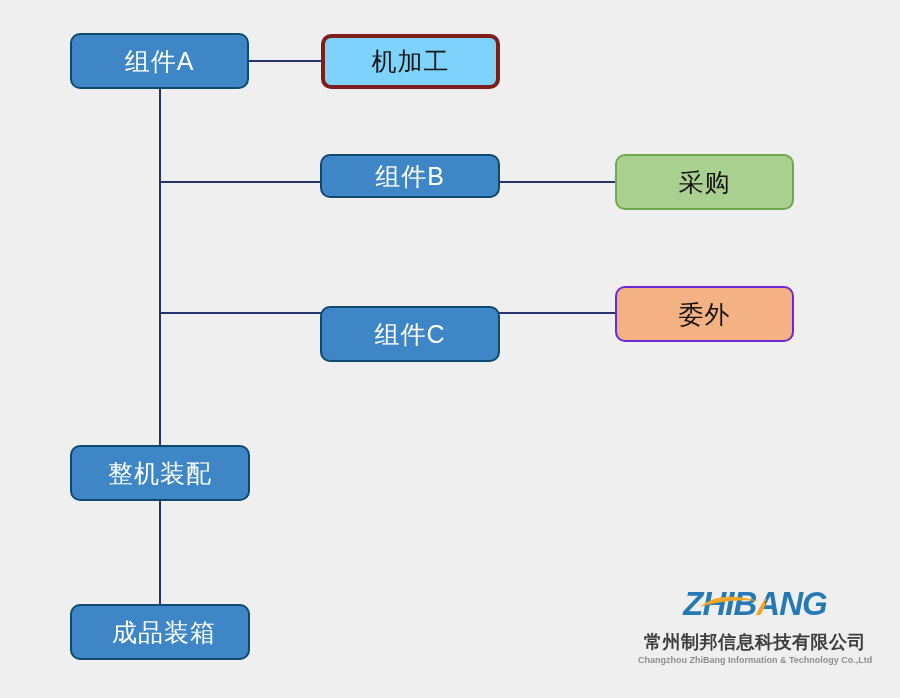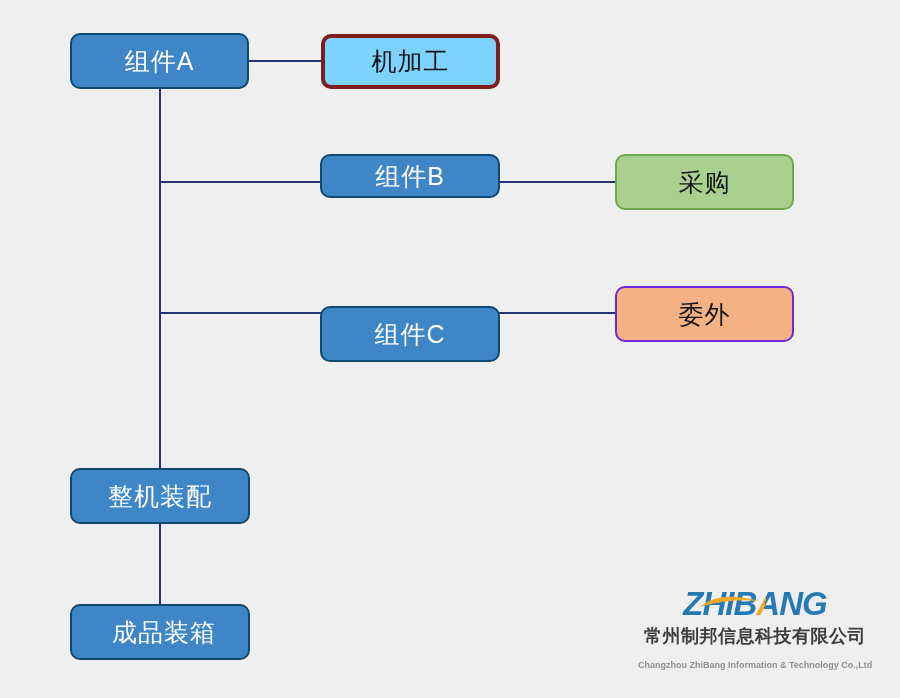--- a/index.html
+++ b/index.html
@@ -60,21 +60,21 @@
     color: #141414;
   }
 
   
   #node-comp-a     { left: 70px;  top: 33px;  width: 179px; height: 56px; }
   #node-machining  { left: 321px; top: 34px;  width: 179px; height: 55px; }
   #node-comp-b     { left: 320px; top: 154px; width: 180px; height: 44px; }
   #node-purchase   { left: 615px; top: 154px; width: 179px; height: 56px; }
   #node-comp-c     { left: 320px; top: 286px; width: 180px; height: 56px; margin-top: 20px; }
   #node-outsource  { left: 615px; top: 286px; width: 179px; height: 56px; }
-  #node-assembly   { left: 70px;  top: 468px; width: 180px; height: 56px; }
+  #node-assembly   { left: 70px;  top: 445px; width: 180px; height: 56px; }
   #node-packing    { left: 70px;  top: 604px; width: 180px; height: 56px; padding-left: 8px; }
 
   #line-main-v     { left: 159px; top: 88px;  height: 517px; }
   #line-a-mach     { left: 247px; top: 60px;  width: 75px; }
   #line-to-b       { left: 159px; top: 181px; width: 162px; }
   #line-to-c       { left: 159px; top: 312px; width: 162px; }
   #line-b-purch    { left: 499px; top: 181px; width: 117px; }
   #line-c-outs     { left: 499px; top: 312px; width: 117px; }
 
   
@@ -111,28 +111,28 @@
     top: 7px;
     width: 62px;
     height: 16px;
     pointer-events: none;
   }
   .company-cn {
     font-size: 18px;
     font-weight: 700;
     color: #3d3d3d;
     letter-spacing: 0.5px;
-    margin-top: 2px;
+    margin-top: 8px;
     white-space: nowrap;
   }
   .company-en {
     font-size: 9px;
     font-weight: 700;
     color: #8f8f8f;
-    margin-top: 12px;
+    margin-top: 1px;
     white-space: nowrap;
   }
 </style>
 </head>
 <body>
 
 <div class="canvas">
 
   <div class="line v" id="line-main-v"></div>
   <div class="line h" id="line-a-mach"></div>

